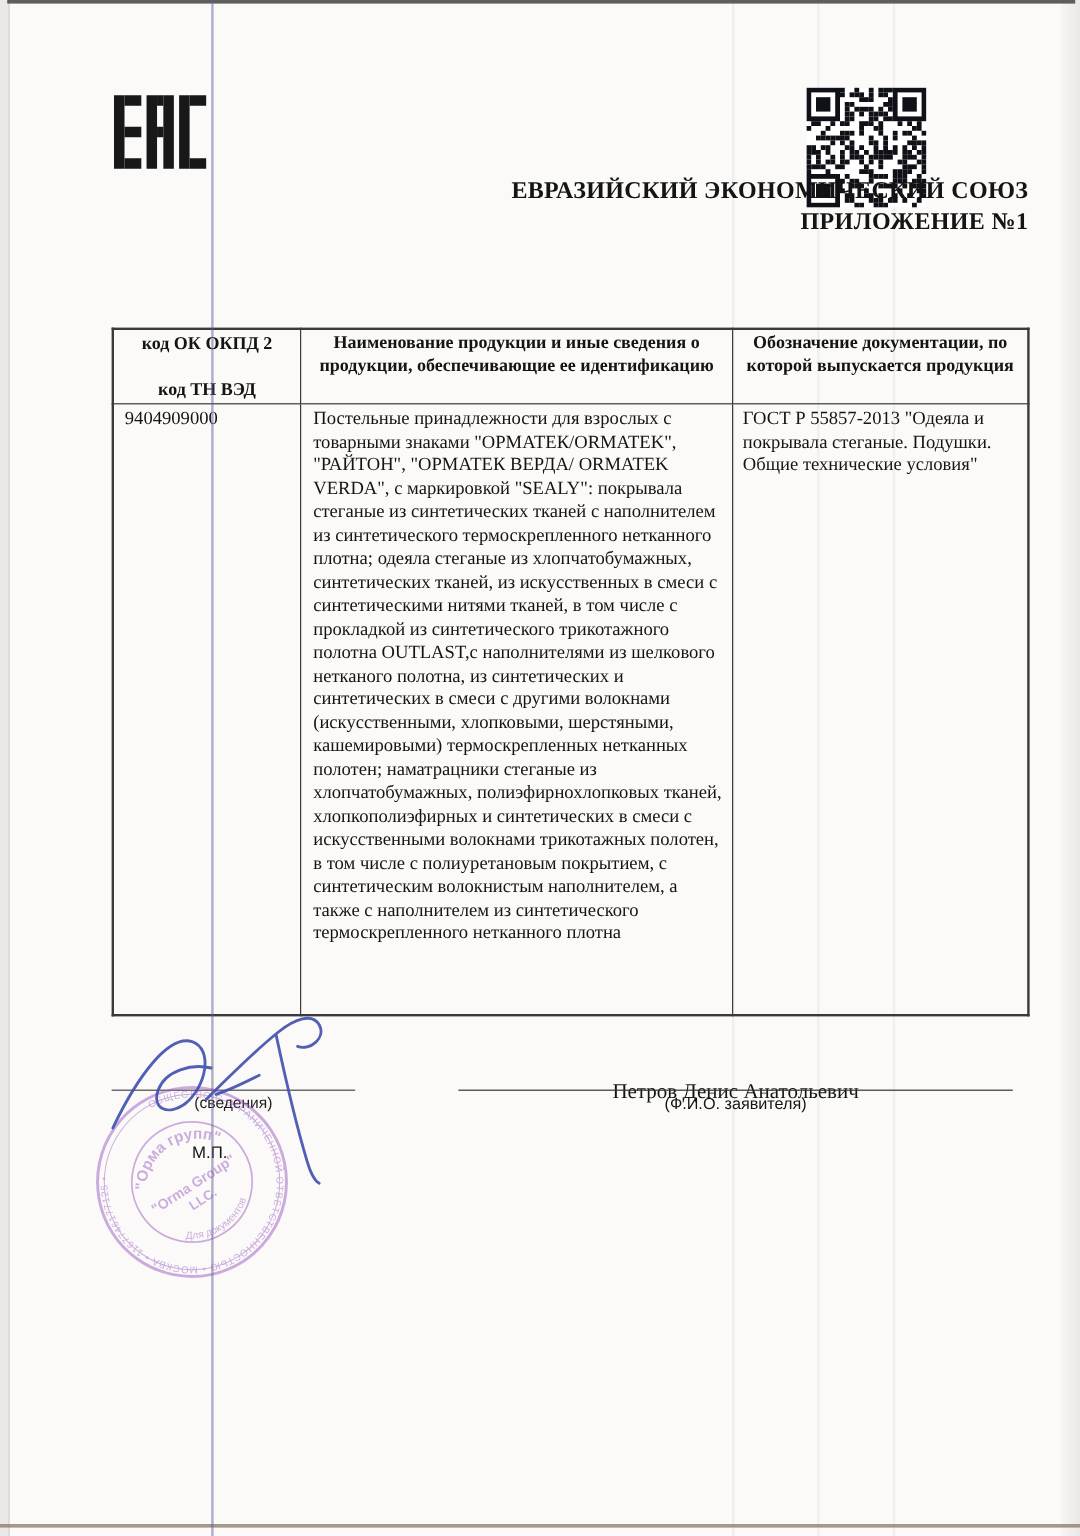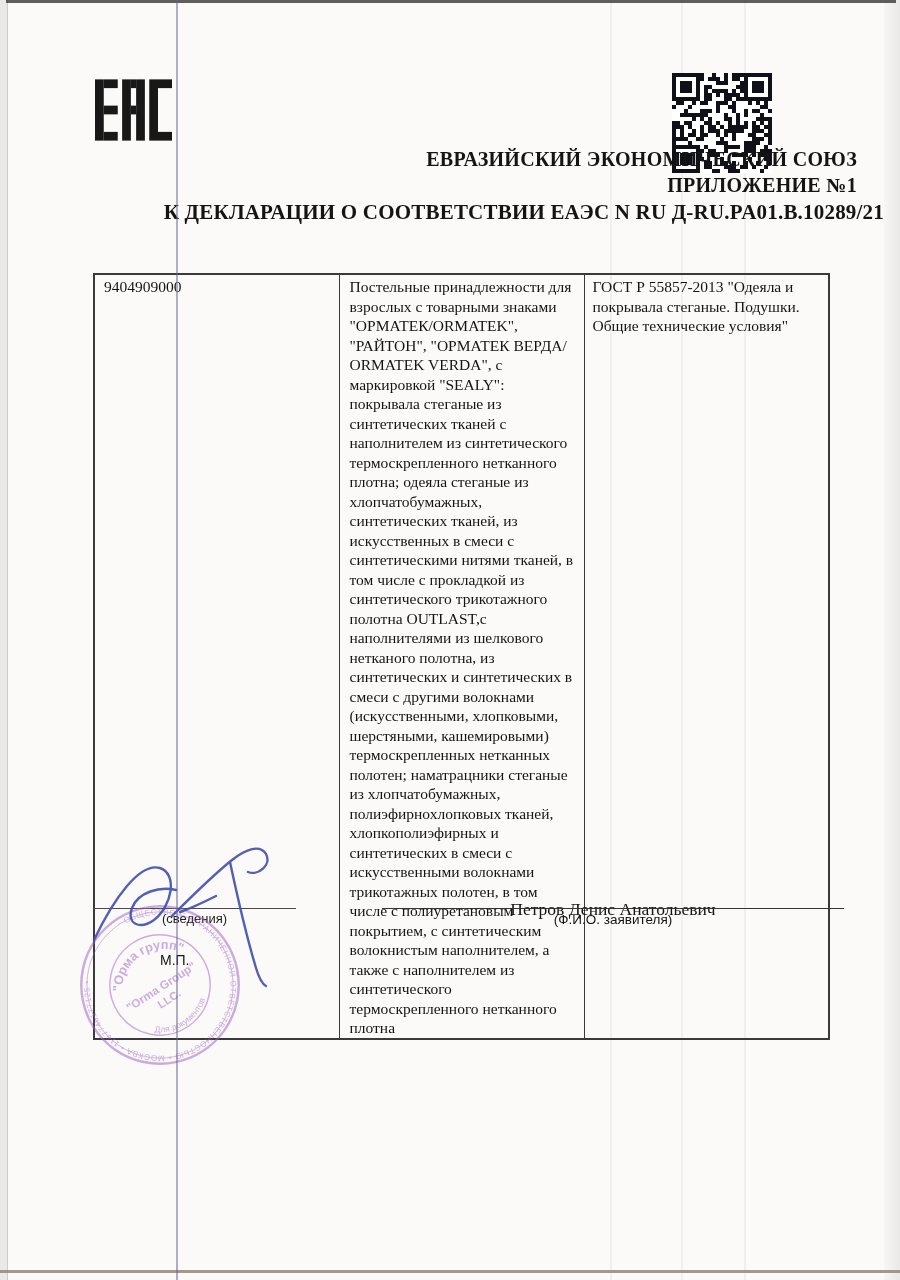--- a/index.html
+++ b/index.html
@@ -332,25 +332,34 @@
         <rect x="60" y="96" width="4" height="4"></rect>
         <rect x="64" y="96" width="4" height="4"></rect>
         <rect x="88" y="96" width="4" height="4"></rect>
       </g>
   </svg>
 </div>
 
 <div class="abs title-block">
   <div class="title-l1">ЕВРАЗИЙСКИЙ ЭКОНОМИЧЕСКИЙ СОЮЗ</div>
   <div class="title-l2">ПРИЛОЖЕНИЕ №1</div>
-  <div class="title-l3">К ДЕКЛАРАЦИИ О СООТВЕТСТВИИ ЕАЭС N RU Д-RU.PA01.B.10289/21</div>
 </div>
 
 <table class="abs decl">
   <tbody>
+      <tr>
+    <th class="c1">
+      <div class="c1-inner">
+        <span>код ОК ОКПД 2</span>
+        <span>код ТН ВЭД</span>
+      </div>
+    </th>
+    <th class="c2">Наименование продукции и иные сведения о продукции, обеспечивающие ее идентификацию</th>
+    <th class="c3">Обозначение документации, по которой выпускается продукция</th>
+  </tr>
   <tr>
     <td class="code-cell">9404909000</td>
     <td class="desc-cell">Постельные принадлежности для взрослых с товарными знаками "ОРМАТЕК/ORMATEK", "РАЙТОН", "ОРМАТЕК ВЕРДА/ ORMATEK VERDA", с маркировкой "SEALY": покрывала стеганые из синтетических тканей с наполнителем из синтетического термоскрепленного нетканного плотна; одеяла стеганые из хлопчатобумажных, синтетических тканей, из искусственных в смеси с синтетическими нитями тканей, в том числе с прокладкой из синтетического трикотажного полотна OUTLAST,с наполнителями из шелкового  нетканого полотна, из синтетических и синтетических в смеси с другими волокнами (искусственными, хлопковыми, шерстяными, кашемировыми) термоскрепленных нетканных полотен; наматрацники стеганые из хлопчатобумажных, полиэфирнохлопковых тканей, хлопкополиэфирных и синтетических в смеси с искусственными волокнами трикотажных полотен, в том числе с полиуретановым покрытием, с синтетическим волокнистым наполнителем, а также с наполнителем из синтетического термоскрепленного нетканного плотна</td>
     <td class="doc-cell">ГОСТ Р 55857-2013 "Одеяла и покрывала стеганые. Подушки. Общие технические условия"</td>
   </tr>
 </tbody>
   </table>
 
 <div class="abs sig-line-left"></div>
 <div class="abs sig-label-left">(сведения)</div>

